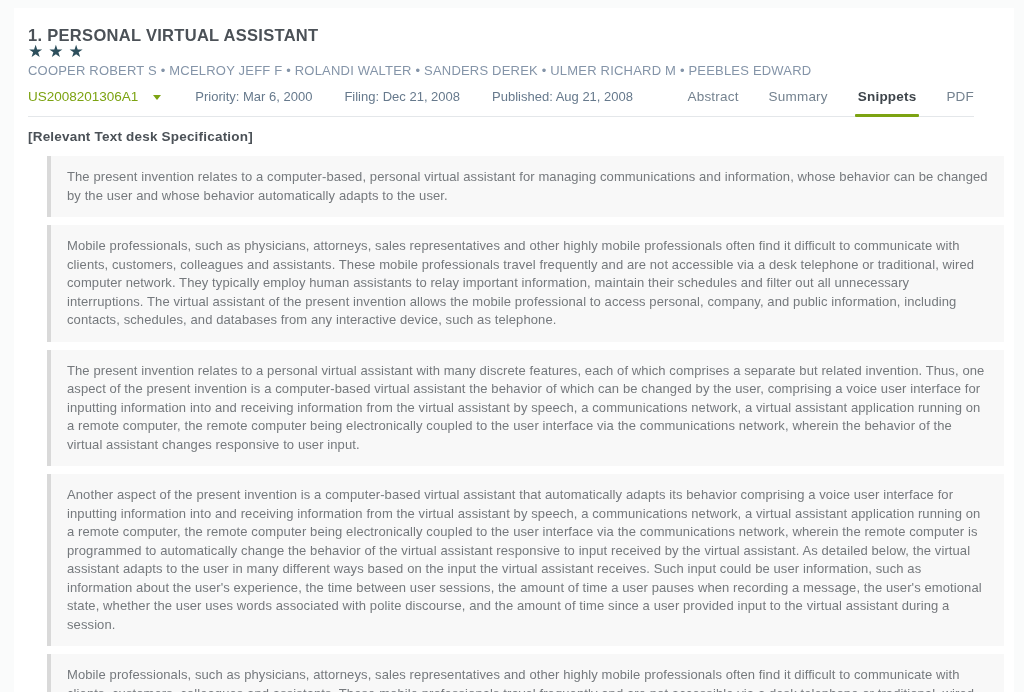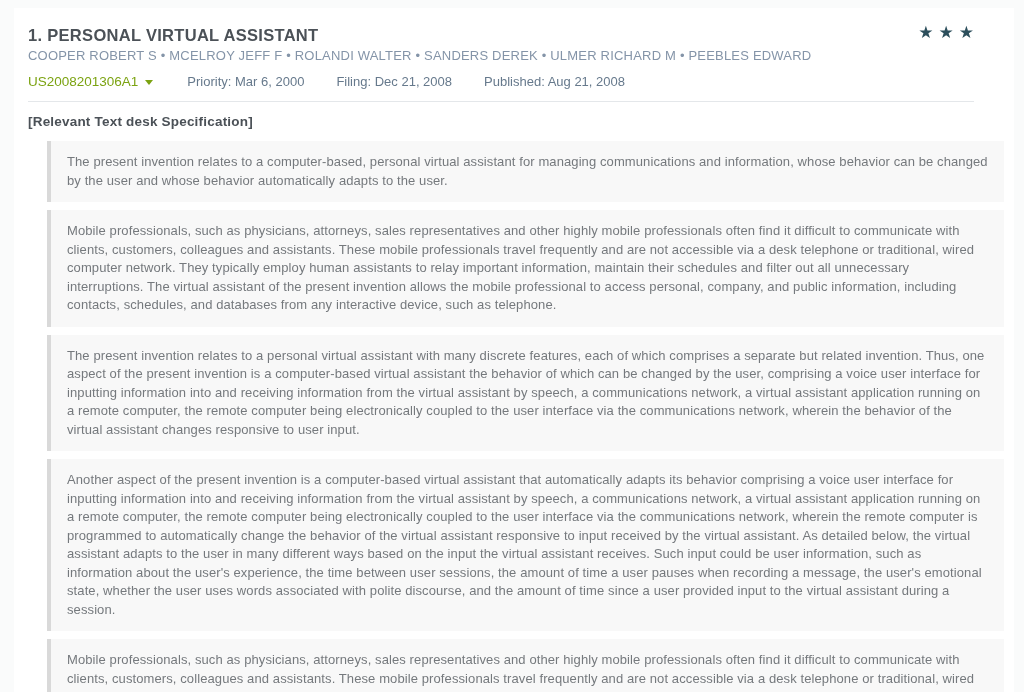--- a/index.html
+++ b/index.html
@@ -29,20 +29,21 @@
     min-height:684px;
     background:#ffffff;
   }
   .card-header{
     padding:18px 40px 0 14px;
   }
   .title-row{
     display:flex;
     align-items:flex-start;
     justify-content:space-between;
+    flex-direction:column;
   }
   h1.patent-title{
     font-size:16.5px;
     font-weight:bold;
     color:var(--title);
     letter-spacing:.3px;
   }
   .stars{
     display:flex;
     gap:5px;
@@ -67,21 +68,21 @@
     margin-top:8px;
     padding-bottom:12px;
     border-bottom:1px solid var(--divider);
   }
   .patent-number{
     color:var(--accent-green);
     font-size:13.5px;
     cursor:pointer;
     display:inline-flex;
     align-items:center;
-    gap:7px;
+    gap:15px;
     margin-right:26px;
   }
   .caret{
     width:0;height:0;
     border-left:4.5px solid transparent;
     border-right:4.5px solid transparent;
     border-top:5.5px solid var(--accent-green);
     display:inline-block;
     margin-top:2px;
   }
@@ -162,20 +163,26 @@
 
     <div class="meta-row">
       <span class="patent-number">
         <span>US2008201306A1</span>
         <span class="caret"></span>
       </span>
       <span class="meta">Priority: Mar 6, 2000</span>
       <span class="meta">Filing: Dec 21, 2008</span>
       <span class="meta">Published: Aug 21, 2008</span>
       <span class="spacer"></span>
+      <nav class="tabs">
+        <span class="tab">Abstract</span>
+        <span class="tab">Summary</span>
+        <span class="tab active">Snippets</span>
+        <span class="tab">PDF</span>
+      </nav>
     </div>
 
   </div>
 
   <div class="section">
     <h2 class="section-heading">[Relevant Text desk Specification]</h2>
     <div class="snippets">
       <div class="snippet">The present invention relates to a computer-based, personal virtual assistant for managing communications and information, whose behavior can be changed by the user and whose behavior automatically adapts to the user.</div>
       <div class="snippet">Mobile professionals, such as physicians, attorneys, sales representatives and other highly mobile professionals often find it difficult to communicate with clients, customers, colleagues and assistants. These mobile professionals travel frequently and are not accessible via a desk telephone or traditional, wired computer network. They typically employ human assistants to relay important information, maintain their schedules and filter out all unnecessary interruptions. The virtual assistant of the present invention allows the mobile professional to access personal, company, and public information, including contacts, schedules, and databases from any interactive device, such as telephone.</div>
       <div class="snippet">The present invention relates to a personal virtual assistant with many discrete features, each of which comprises a separate but related invention. Thus, one aspect of the present invention is a computer-based virtual assistant the behavior of which can be changed by the user, comprising a voice user interface for inputting information into and receiving information from the virtual assistant by speech, a communications network, a virtual assistant application running on a remote computer, the remote computer being electronically coupled to the user interface via the communications network, wherein the behavior of the virtual assistant changes responsive to user input.</div>

